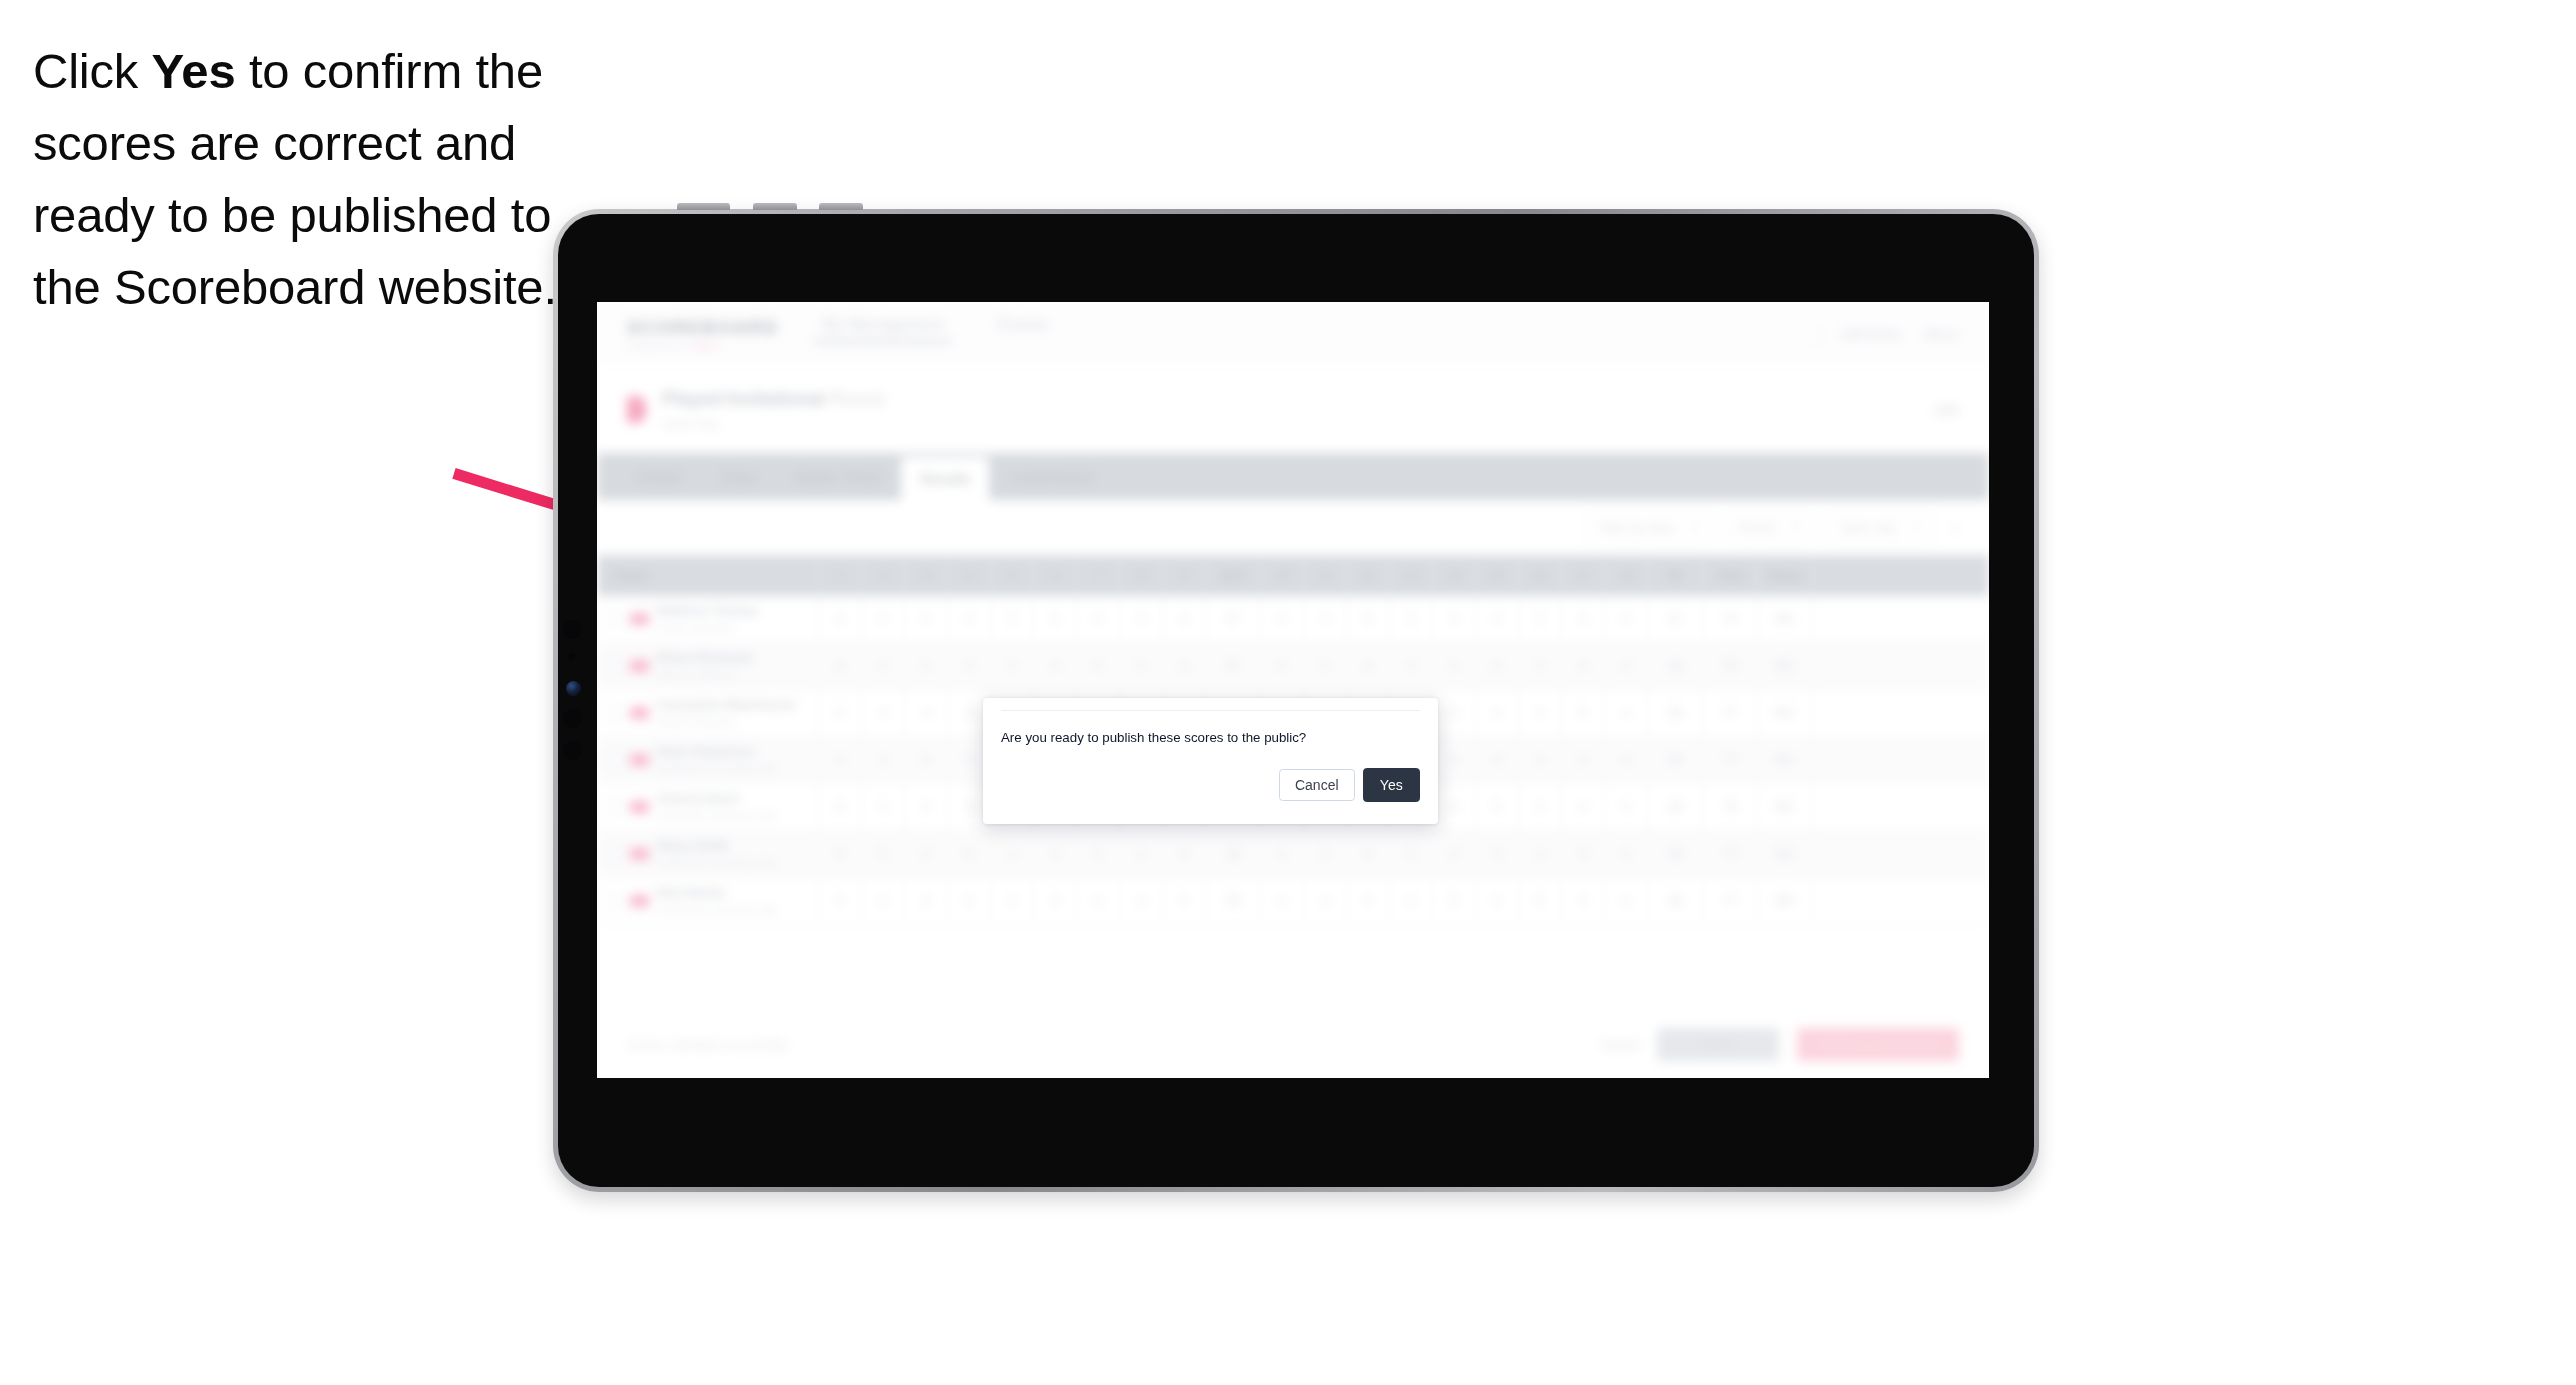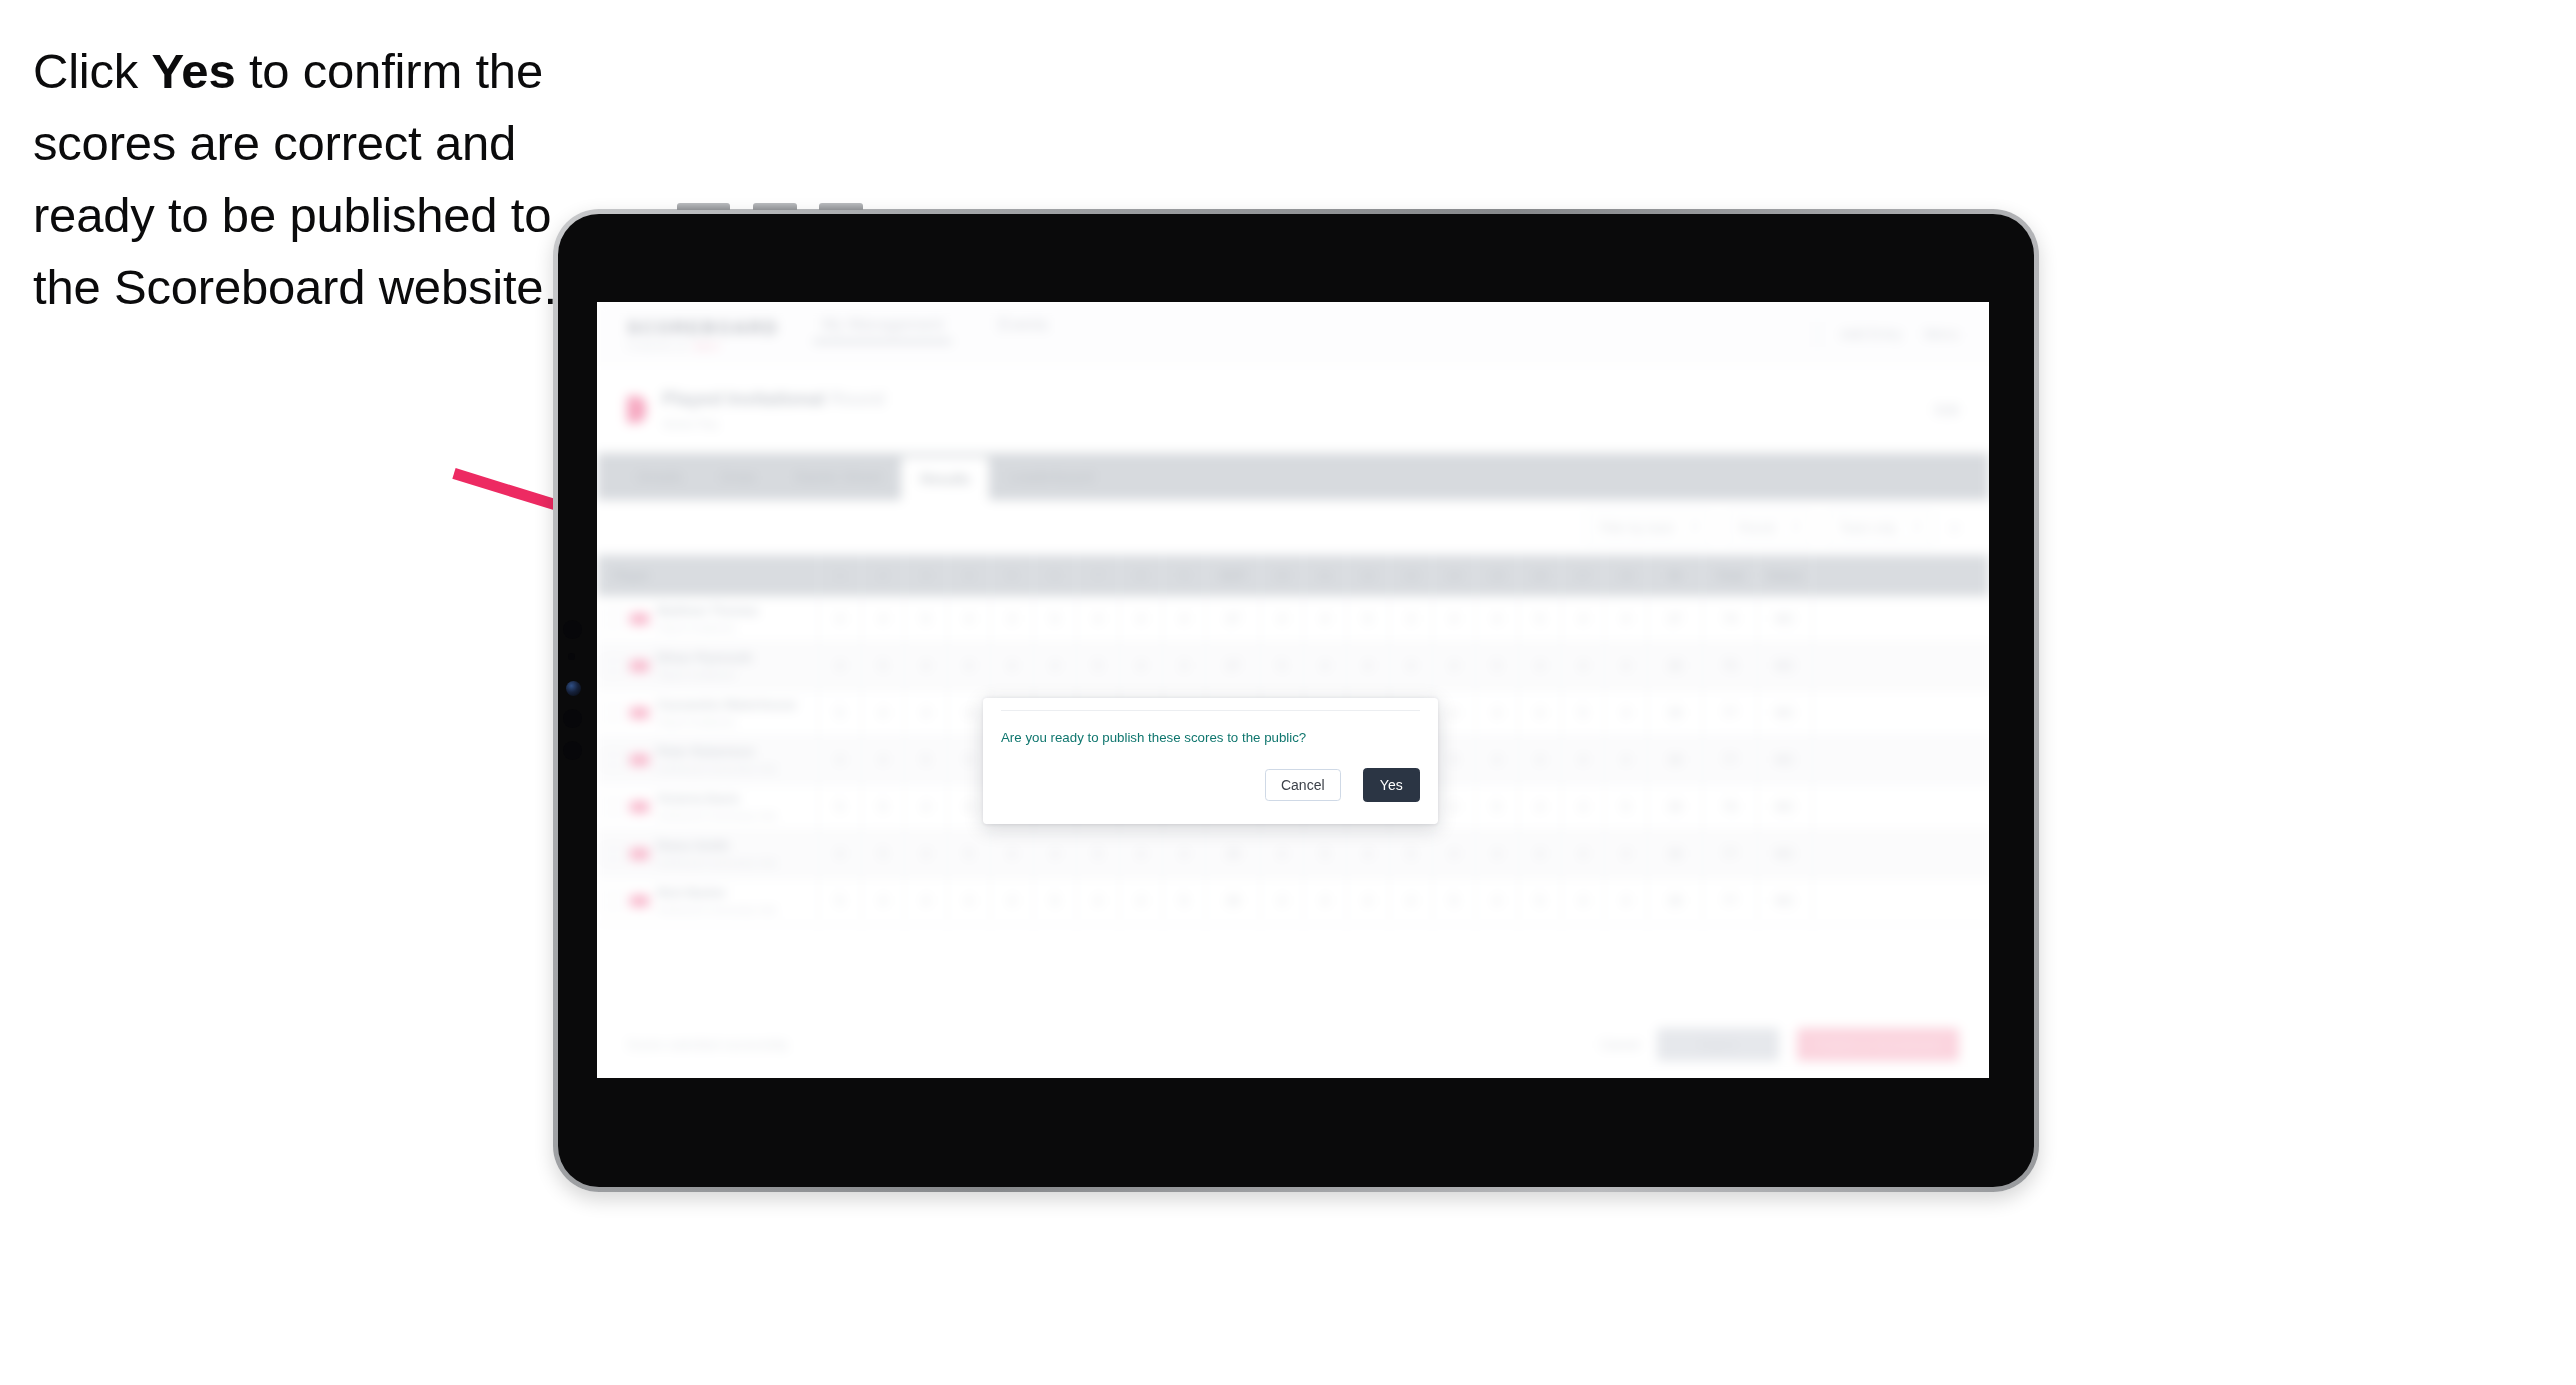--- a/index.html
+++ b/index.html
@@ -407,28 +407,28 @@
     margin-top: -1.5px;
   }
   #dialog-divider {
     height: 0.7px;
     background: #eceef1;
     margin: 12px 18px 0 18px;
   }
   #dialog-body {
     padding: 18px 18px 0 18px;
     font-size: 13.3px;
-    color: #0f766e;
+    color: #0f172a;
     line-height: 1.4;
   }
   #dialog-footer {
     display: flex;
     justify-content: flex-end;
     align-items: center;
-    gap: 22px;
+    gap: 8px;
     padding: 21px 18px 0 9px;
   }
   #cancel-button {
     font-family: "Liberation Sans", sans-serif;
     font-size: 14px;
     color: #3c4149;
     background: #ffffff;
     border: 0.7px solid #cfd9e6;
     border-radius: 3.7px;
     padding: 6.7px 15px;

